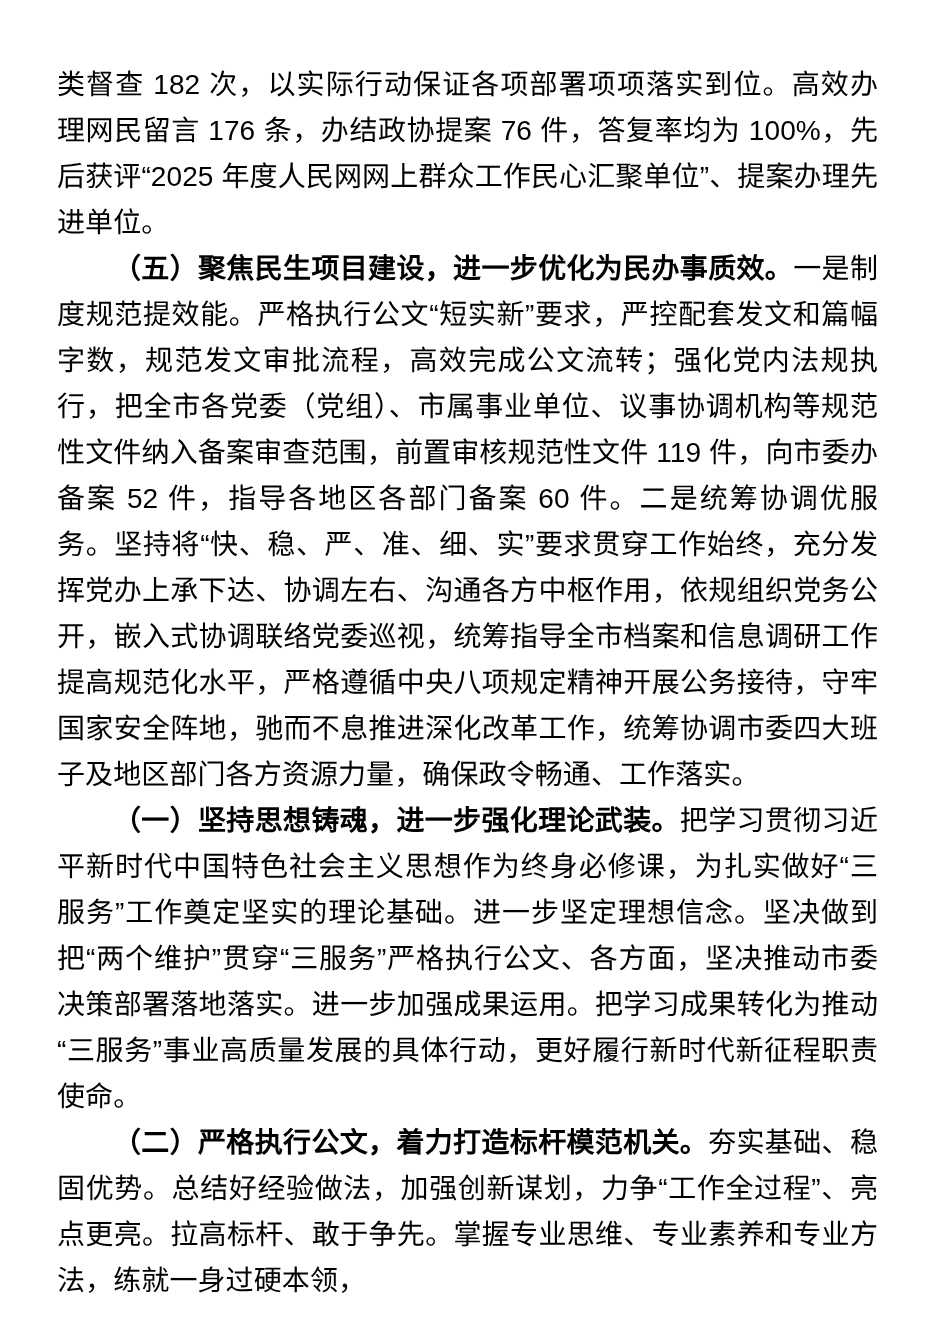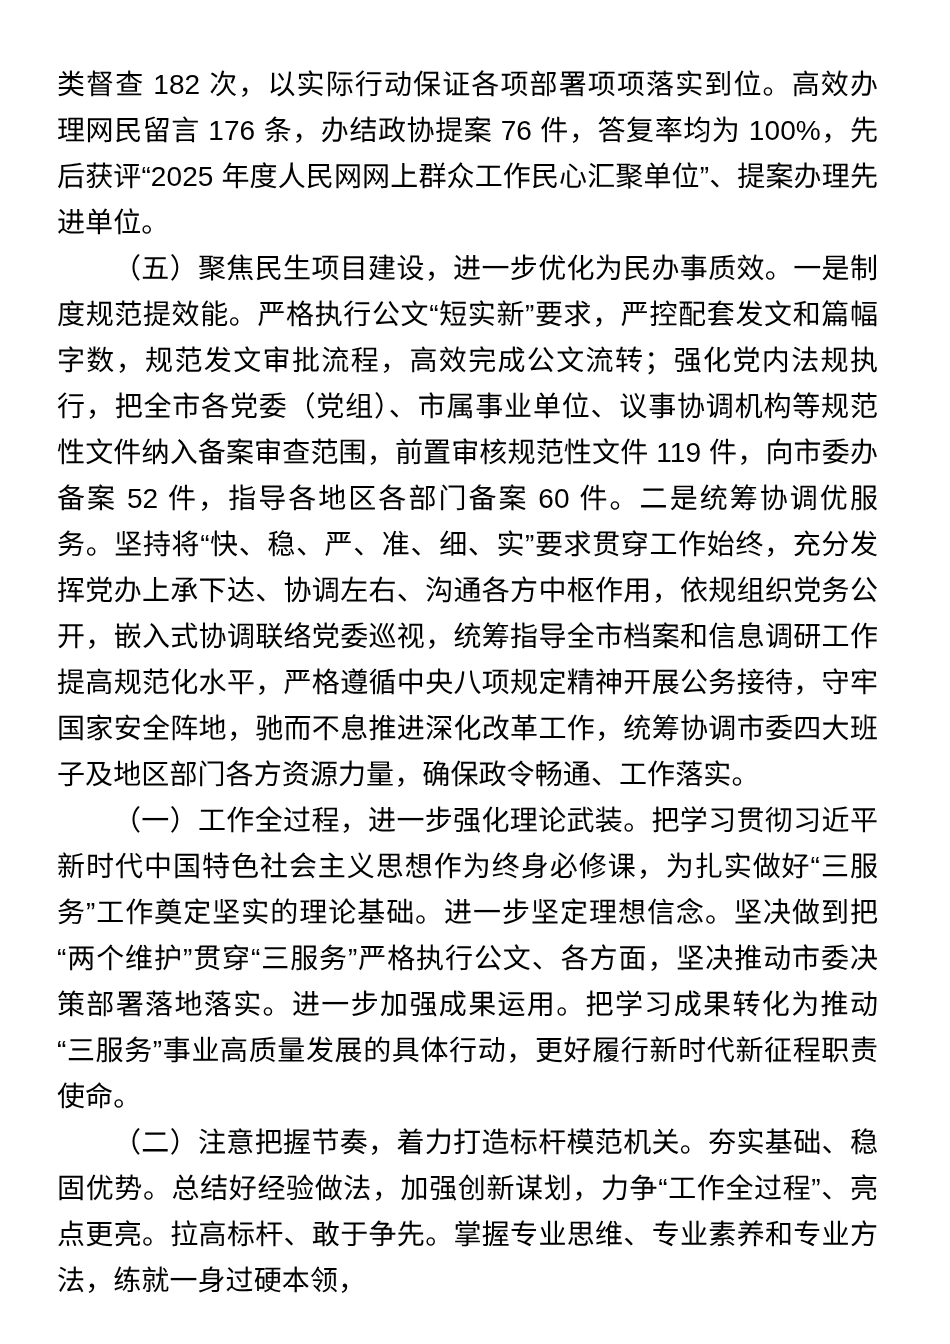--- a/index.html
+++ b/index.html
@@ -40,31 +40,31 @@
     letter-spacing: 0.1px;
     word-break: break-all;
     font-weight: 400;
   }
 
   p.para.indent {
     text-indent: 56px;
   }
 
   .hd {
-    font-weight: 400;
+    font-weight: 700;
   }
 
   
   .run {
     white-space: normal;
   }
 </style>
 </head>
 <body>
 
 <div id="page">
   <div class="doc-body" id="doc-body">
       <p class="para"><span class="run">类督查 182 次，以实际行动保证各项部署项项落实到位。高效办理网民留言 176 条，办结政协提案 76 件，答复率均为 100%，先后获评“2025 年度人民网网上群众工作民心汇聚单位”、提案办理先进单位。</span></p>
       <p class="para indent"><span class="run hd">（五）聚焦民生项目建设，进一步优化为民办事质效。</span><span class="run">一是制度规范提效能。严格执行公文“短实新”要求，严控配套发文和篇幅字数，规范发文审批流程，高效完成公文流转；强化党内法规执行，把全市各党委（党组）、市属事业单位、议事协调机构等规范性文件纳入备案审查范围，前置审核规范性文件 119 件，向市委办备案 52 件，指导各地区各部门备案 60 件。二是统筹协调优服务。坚持将“快、稳、严、准、细、实”要求贯穿工作始终，充分发挥党办上承下达、协调左右、沟通各方中枢作用，依规组织党务公开，嵌入式协调联络党委巡视，统筹指导全市档案和信息调研工作提高规范化水平，严格遵循中央八项规定精神开展公务接待，守牢国家安全阵地，驰而不息推进深化改革工作，统筹协调市委四大班子及地区部门各方资源力量，确保政令畅通、工作落实。</span></p>
-      <p class="para indent"><span class="run hd">（一）工作全过程，进一步强化理论武装。</span><span class="run">把学习贯彻习近平新时代中国特色社会主义思想作为终身必修课，为扎实做好“三服务”工作奠定坚实的理论基础。进一步坚定理想信念。坚决做到把“两个维护”贯穿“三服务”严格执行公文、各方面，坚决推动市委决策部署落地落实。进一步加强成果运用。把学习成果转化为推动“三服务”事业高质量发展的具体行动，更好履行新时代新征程职责使命。</span></p>
-      <p class="para indent"><span class="run hd">（二）注意把握节奏，着力打造标杆模范机关。</span><span class="run">夯实基础、稳固优势。总结好经验做法，加强创新谋划，力争“工作全过程”、亮点更亮。拉高标杆、敢于争先。掌握专业思维、专业素养和专业方法，练就一身过硬本领，</span></p>
+      <p class="para indent"><span class="run hd">（一）坚持思想铸魂，进一步强化理论武装。</span><span class="run">把学习贯彻习近平新时代中国特色社会主义思想作为终身必修课，为扎实做好“三服务”工作奠定坚实的理论基础。进一步坚定理想信念。坚决做到把“两个维护”贯穿“三服务”严格执行公文、各方面，坚决推动市委决策部署落地落实。进一步加强成果运用。把学习成果转化为推动“三服务”事业高质量发展的具体行动，更好履行新时代新征程职责使命。</span></p>
+      <p class="para indent"><span class="run hd">（二）严格执行公文，着力打造标杆模范机关。</span><span class="run">夯实基础、稳固优势。总结好经验做法，加强创新谋划，力争“工作全过程”、亮点更亮。拉高标杆、敢于争先。掌握专业思维、专业素养和专业方法，练就一身过硬本领，</span></p>
     </div>
 </div>
 
 </body></html>

